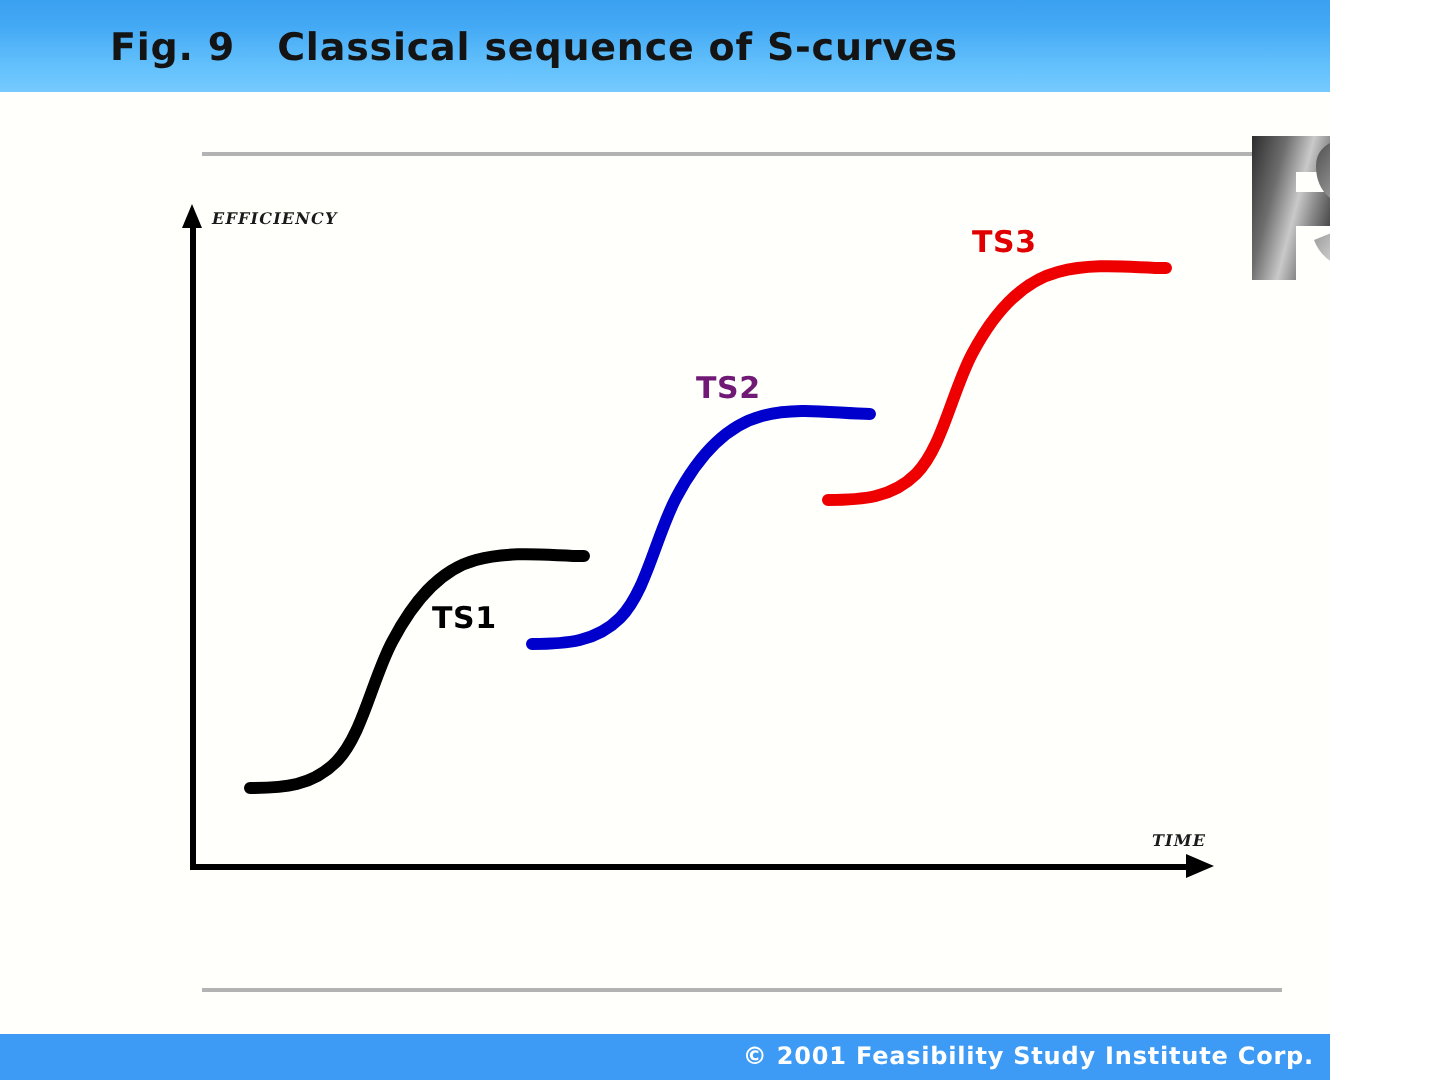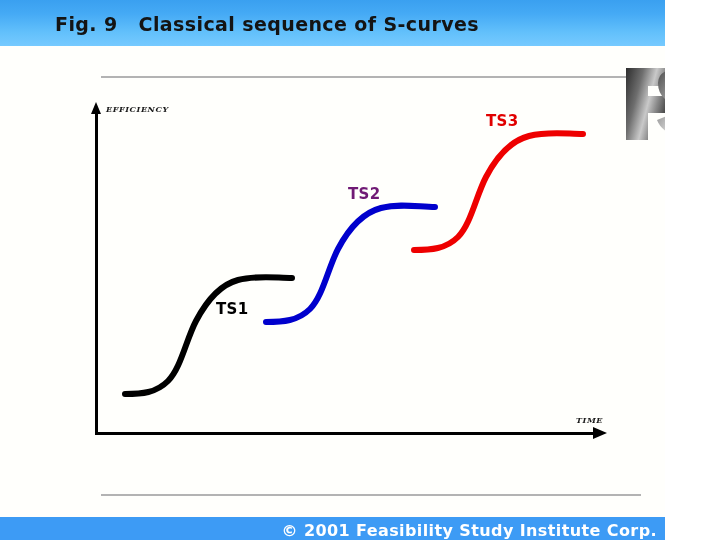--- a/index.html
+++ b/index.html
@@ -144,21 +144,21 @@
     top: 517px;
     width: 720px;
     height: 23px;
     background: #3d9bf5;
   }
   #footer-text {
     position: absolute;
     right: 8px;
     top: 521px;
     font-family: "DejaVu Sans", sans-serif;
-    font-size: 16px;
+    font-size: 12px;
     font-weight: bold;
     color: #ffffff;
     letter-spacing: 0.4px;
     white-space: nowrap;
   }
 </style>
 </head>
 <body>
 
 <div id="slide">

